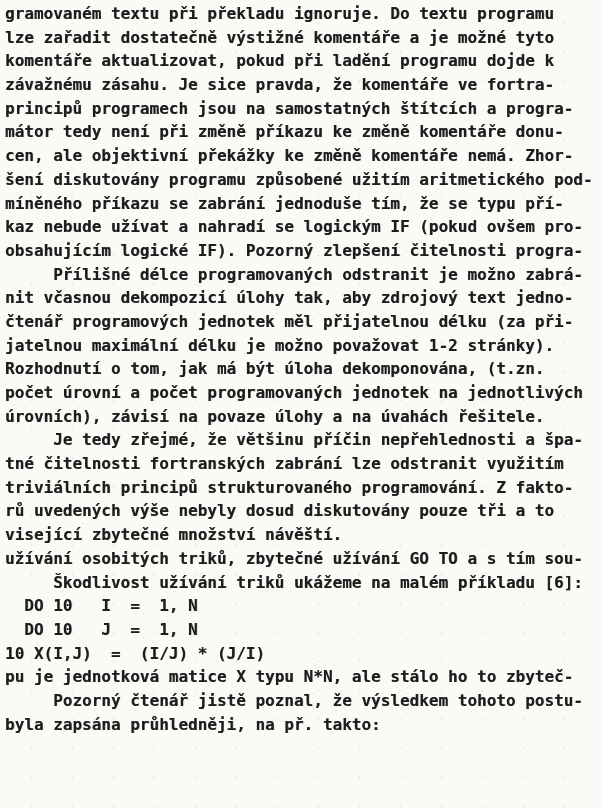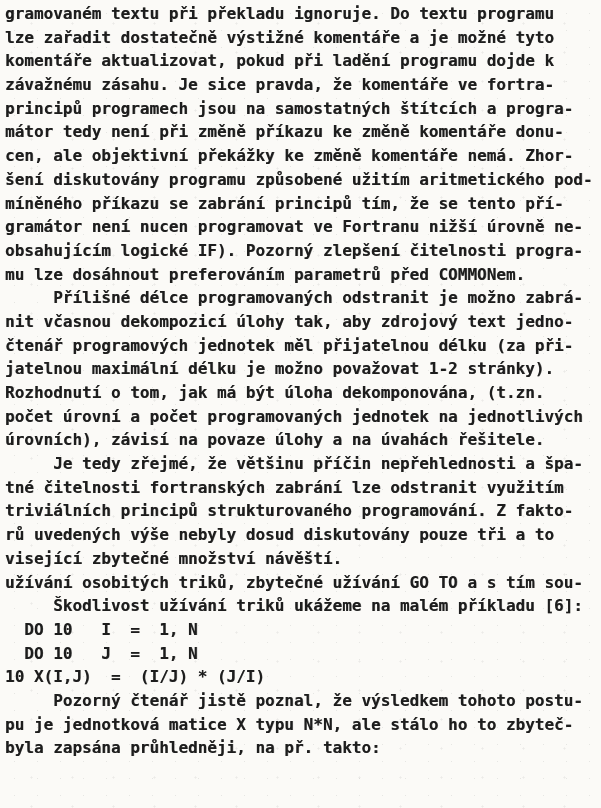--- a/index.html
+++ b/index.html
@@ -44,38 +44,37 @@
 <div class="page">
   <div class="textblock">
     <div class="line">gramovaném textu při překladu ignoruje. Do textu programu</div>
     <div class="line">lze zařadit dostatečně výstižné komentáře a je možné tyto</div>
     <div class="line">komentáře aktualizovat, pokud při ladění programu dojde k</div>
     <div class="line">závažnému zásahu. Je sice pravda, že komentáře ve fortra-</div>
     <div class="line">principů programech jsou na samostatných štítcích a progra-</div>
     <div class="line">mátor tedy není při změně příkazu ke změně komentáře donu-</div>
     <div class="line">cen, ale objektivní překážky ke změně komentáře nemá. Zhor-</div>
     <div class="line">šení diskutovány programu způsobené užitím aritmetického pod-</div>
-    <div class="line">míněného příkazu se zabrání principů tím, že se tento pří-</div>
-    <div class="line">gramátor není nucen programovat ve Fortranu nižší úrovně ne-</div>
+    <div class="line">míněného příkazu se zabrání jednoduše tím, že se typu pří-</div>
+    <div class="line">kaz nebude užívat a nahradí se logickým IF (pokud ovšem pro-</div>
     <div class="line">obsahujícím logické IF). Pozorný zlepšení čitelnosti progra-</div>
-    <div class="line">mu lze dosáhnout preferováním parametrů před COMMONem.</div>
     <div class="line">     Přílišné délce programovaných odstranit je možno zabrá-</div>
     <div class="line">nit včasnou dekompozicí úlohy tak, aby zdrojový text jedno-</div>
     <div class="line">čtenář programových jednotek měl přijatelnou délku (za při-</div>
     <div class="line">jatelnou maximální délku je možno považovat 1-2 stránky).</div>
     <div class="line">Rozhodnutí o tom, jak má být úloha dekomponována, (t.zn.</div>
     <div class="line">počet úrovní a počet programovaných jednotek na jednotlivých</div>
     <div class="line">úrovních), závisí na povaze úlohy a na úvahách řešitele.</div>
     <div class="line">     Je tedy zřejmé, že většinu příčin nepřehlednosti a špa-</div>
     <div class="line">tné čitelnosti fortranských zabrání lze odstranit využitím</div>
     <div class="line">triviálních principů strukturovaného programování. Z fakto-</div>
     <div class="line">rů uvedených výše nebyly dosud diskutovány pouze tři a to</div>
     <div class="line">visející zbytečné množství návěští.</div>
     <div class="line">užívání osobitých triků, zbytečné užívání GO TO a s tím sou-</div>
     <div class="line">     Škodlivost užívání triků ukážeme na malém příkladu [6]:</div>
     <div class="line">  DO 10   I  =  1, N</div>
     <div class="line">  DO 10   J  =  1, N</div>
     <div class="line">10 X(I,J)  =  (I/J) * (J/I)</div>
+    <div class="line">pu je jednotková matice X typu N*N, ale stálo ho to zbyteč-</div>
     <div class="line">     Pozorný čtenář jistě poznal, že výsledkem tohoto postu-</div>
-    <div class="line">pu je jednotková matice X typu N*N, ale stálo ho to zbyteč-</div>
     <div class="line">byla zapsána průhledněji, na př. takto:</div>
   </div>
 </div>
 
 </body></html>

